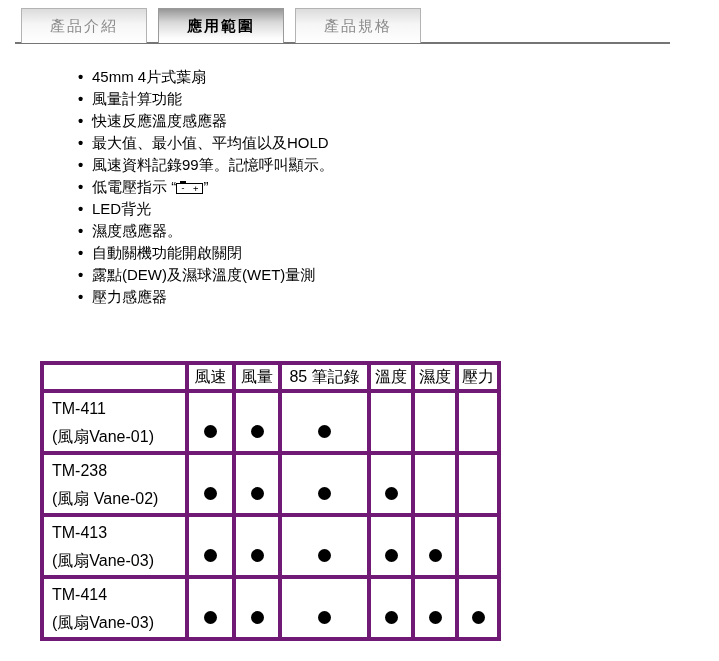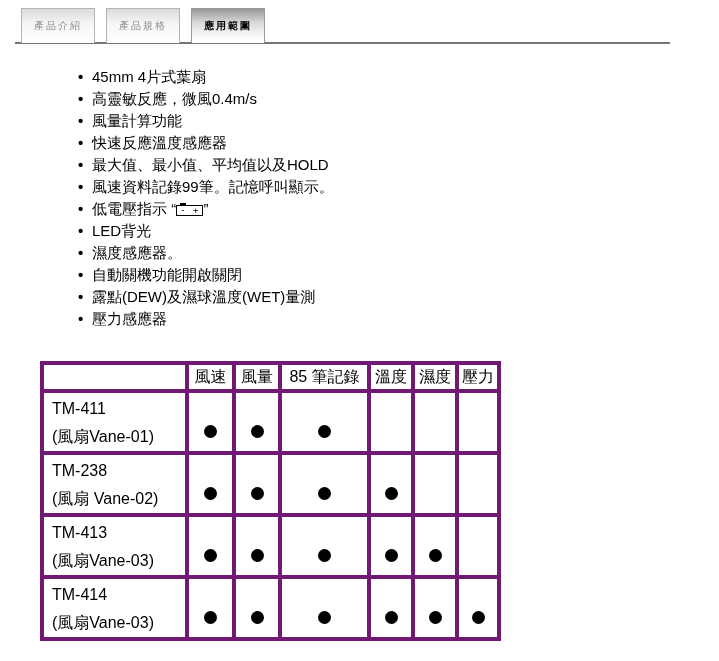--- a/index.html
+++ b/index.html
@@ -28,22 +28,22 @@
     left: 6px; top: 0;
     display: flex;
     gap: 11px;
     align-items: flex-end;
     z-index: 1;
   }
   .tab {
     position: relative;
     height: 35px;
     line-height: 34px;
-    padding: 0 12px;
-    font-size: 10px;
+    padding: 0 28px;
+    font-size: 15px;
     letter-spacing: 2px;
     color: #8a8a8a;
     background: linear-gradient(to bottom, #dcdcdc 0%, #f6f6f6 45%, #ffffff 100%);
     border: 1px solid #b3b3b3;
     border-bottom: none;
     cursor: pointer;
     white-space: nowrap;
   }
   .tab.active {
     color: #000000;
@@ -122,28 +122,27 @@
     background: #000000;
   }
 </style>
 </head>
 <body>
 
 <div class="tabbar">
   <div class="baseline"></div>
   <div class="tabs">
       <div class="tab">產品介紹</div>
+      <div class="tab active">應用範圍</div>
       <div class="tab">產品規格</div>
-      <div class="tab active">應用範圍</div>
     </div>
 </div>
 
 <ul class="features">
     <li><span>45mm 4片式葉扇</span></li>
-    <li><span>高靈敏反應，微風0.4m/s</span></li>
     <li><span>風量計算功能</span></li>
     <li><span>快速反應溫度感應器</span></li>
     <li><span>最大值、最小值、平均值以及HOLD</span></li>
     <li><span>風速資料記錄99筆。記憶呼叫顯示。</span></li>
     <li><span>低電壓指示 “</span><span class="battery">- +</span><span>”</span></li>
     <li><span>LED背光</span></li>
     <li><span>濕度感應器。</span></li>
     <li><span>自動關機功能開啟關閉</span></li>
     <li><span>露點(DEW)及濕球溫度(WET)量測</span></li>
     <li><span>壓力感應器</span></li>

